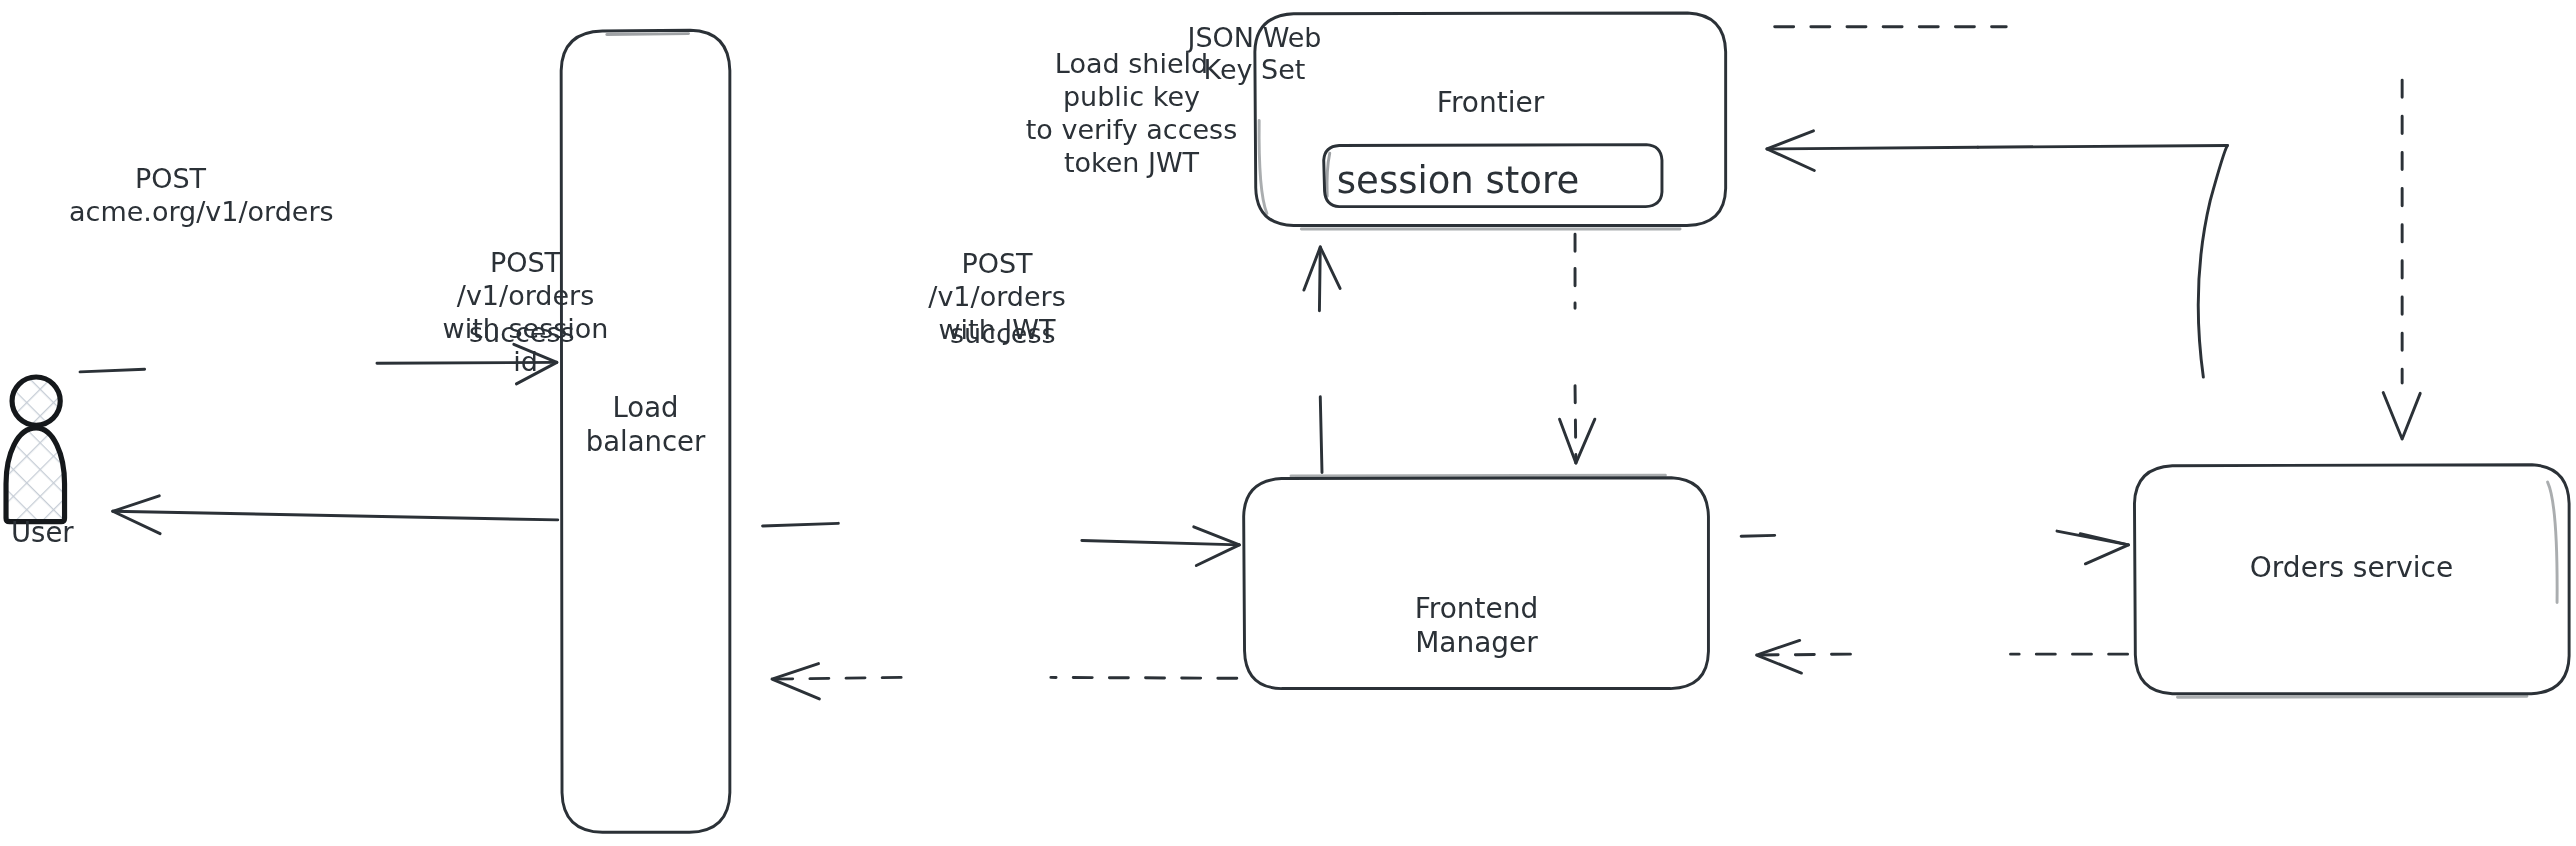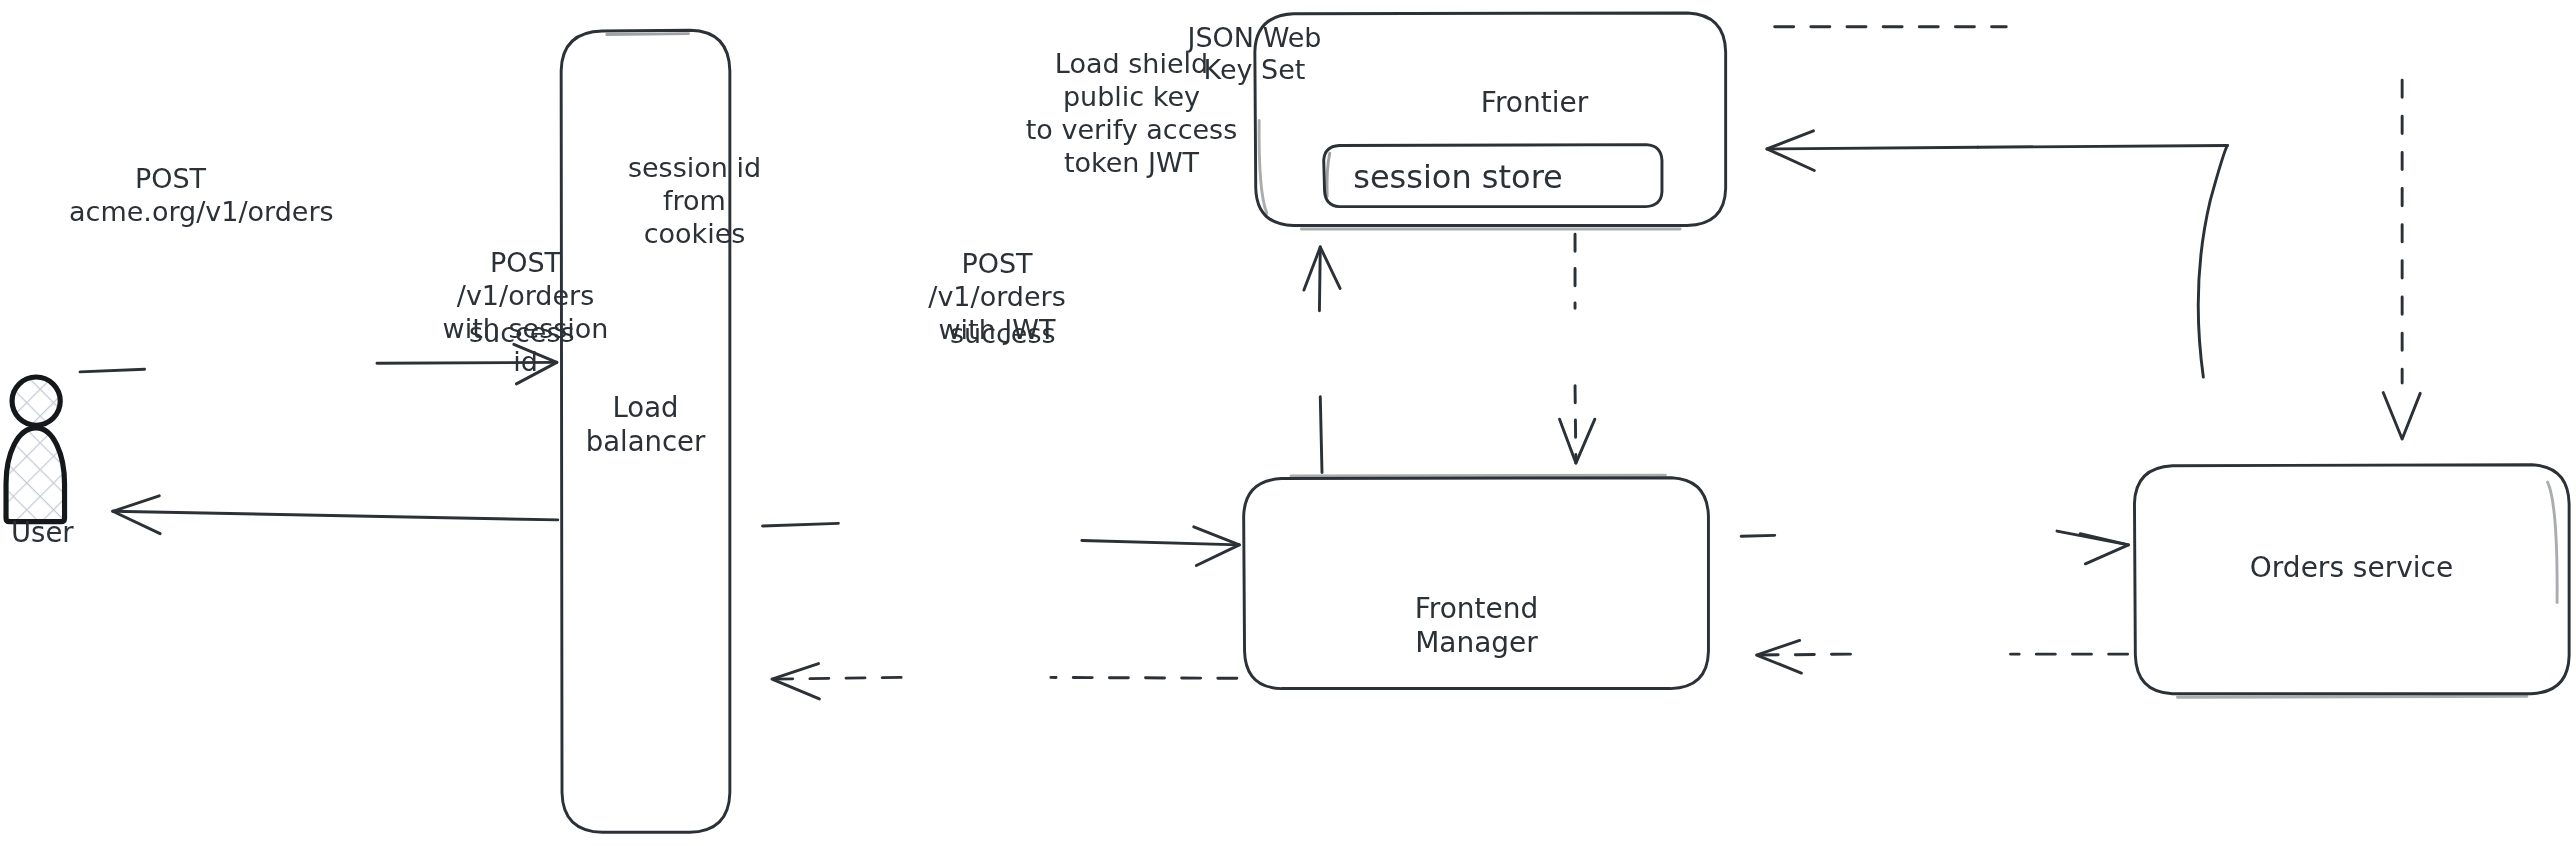--- a/index.html
+++ b/index.html
@@ -42,25 +42,25 @@
   }
   .edge-label {
     font-size: 27px;
   }
   .lbl-load-balancer {
     left: 561px; top: 351px; width: 169px;
     font-size: 27.5px;
     margin-top: 40px;
   }
   .lbl-frontier {
-    left: 1255px; top: 86px; width: 471px; padding-left: 44px;
+    left: 1255px; top: 86px; width: 471px;
   }
   .lbl-session-store {
     left: 1324px; top: 158px; width: 268px;
-    font-size: 32px;
+    font-size: 37px;
   }
   .lbl-frontend-manager {
     left: 1244px; top: 548px; width: 465px; margin-top: 44px;
   }
   .lbl-orders-service {
     left: 2134px; top: 551px; width: 435px;
   }
   .lbl-user {
     left: -5.2px; top: 516px; width: 95px;
     font-size: 27.5px;
@@ -210,22 +210,20 @@
   <div class="node-label lbl-session-store">session store</div>
   <div class="node-label lbl-frontend-manager">Frontend
 Manager</div>
   <div class="node-label lbl-orders-service">Orders service</div>
 
   <div class="edge-label lbl-post-acme">POST
 acme.org/v1/orders</div>
   <div class="edge-label lbl-post-v1-session">POST /v1/orders
 with session id</div>
   <div class="edge-label lbl-success-left">success</div>
-  <div class="edge-label lbl-session-id">session id
-from cookies</div>
   <div class="edge-label lbl-post-v1-jwt">POST /v1/orders
 with JWT</div>
   <div class="edge-label lbl-success-right">success</div>
   <div class="edge-label lbl-fetch-shield">Load shield public key
 to verify access
 token JWT</div>
   <div class="edge-label lbl-jwks">JSON Web Key Set</div>
 
 </div>
 

